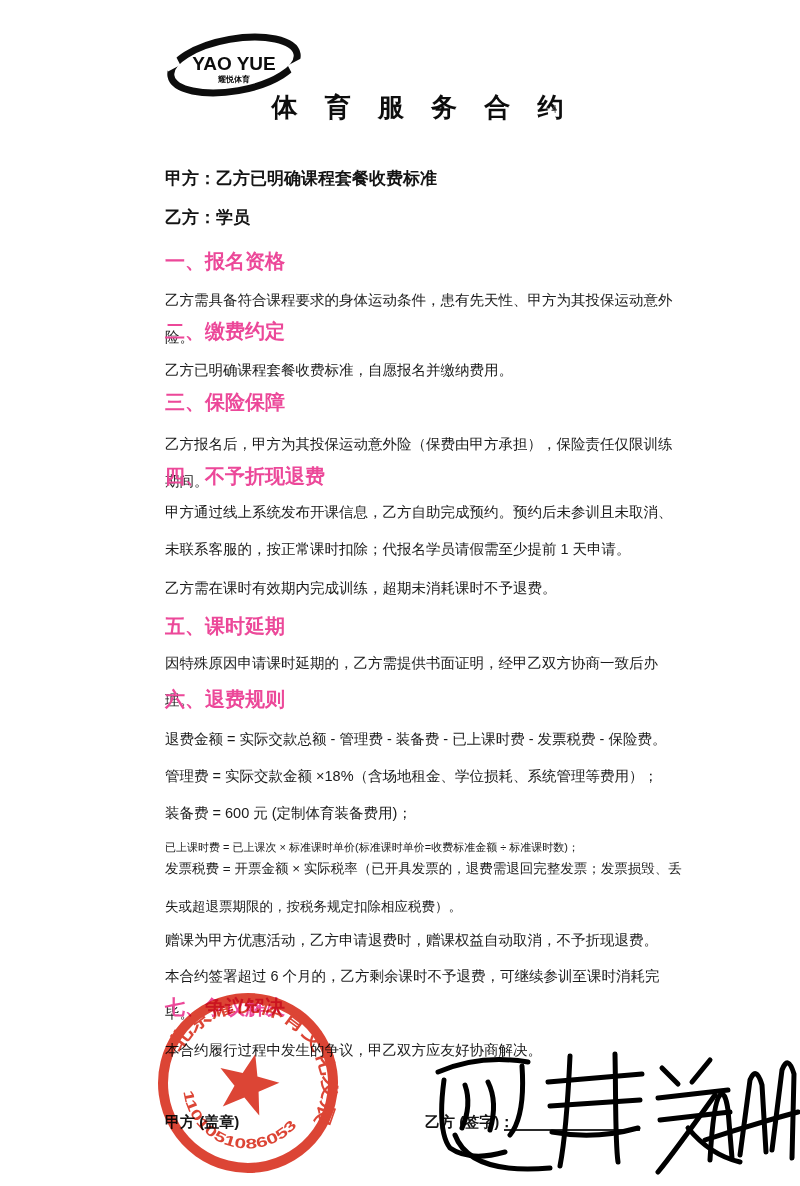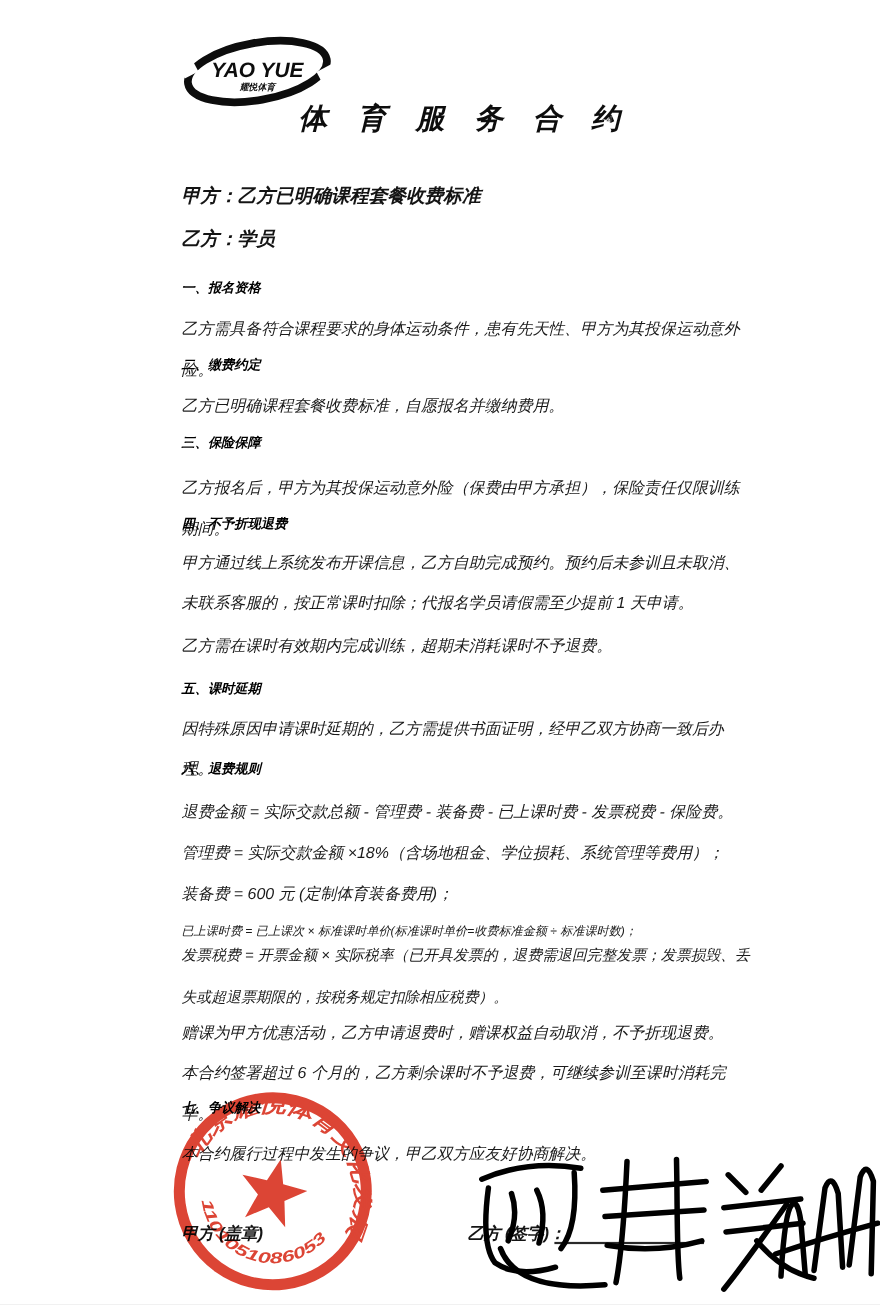--- a/index.html
+++ b/index.html
@@ -1,28 +1,28 @@
 <!DOCTYPE html>
 <html><head>
 <meta charset="utf-8">
 <style>
   html,body{margin:0;padding:0;background:#e8e8e8;}
   .page{position:relative;width:800px;height:1186px;background:#ffffff;overflow:hidden;
-        font-family:"Liberation Sans","DejaVu Sans",sans-serif;color:#141414;font-style:italic;}
+        font-family:"Liberation Sans","DejaVu Sans",sans-serif;color:#141414;}
   .abs{position:absolute;}
   
   .logo{left:164px;top:30px;width:140px;height:70px;}
   
   .title{left:165px;top:90px;width:515px;text-align:center;font-size:26px;font-weight:bold;
          letter-spacing:10px;color:#0d0d0d;}
   .scan-mark{left:546px;top:104px;font-size:10px;color:#555;letter-spacing:2px;}
   
   .party{left:165px;width:520px;font-size:17px;font-weight:bold;line-height:22px;}
   
-  .h{left:165px;width:520px;font-size:12px;font-weight:bold;line-height:20px;color:#000000;}
+  .h{left:165px;width:520px;font-size:20px;font-weight:bold;line-height:20px;color:#ec4899;}
   
   .p{left:165px;width:518px;font-size:14.5px;line-height:37px;margin:0;color:#1a1a1a;
      font-weight:500;}
   .tight1{font-size:11px;line-height:20px;width:528px;}
   .tight2{font-size:13.5px;line-height:38px;width:524px;}
   
   .sig-label{font-size:15px;font-weight:bold;line-height:20px;}
   .sig-line{left:504px;top:1129px;width:136px;border-bottom:2px solid #2a2a2a;height:0;}
   .stamp{left:148px;top:983px;opacity:0.9;mix-blend-mode:multiply;}
   .signature{left:410px;top:1040px;mix-blend-mode:multiply;}

